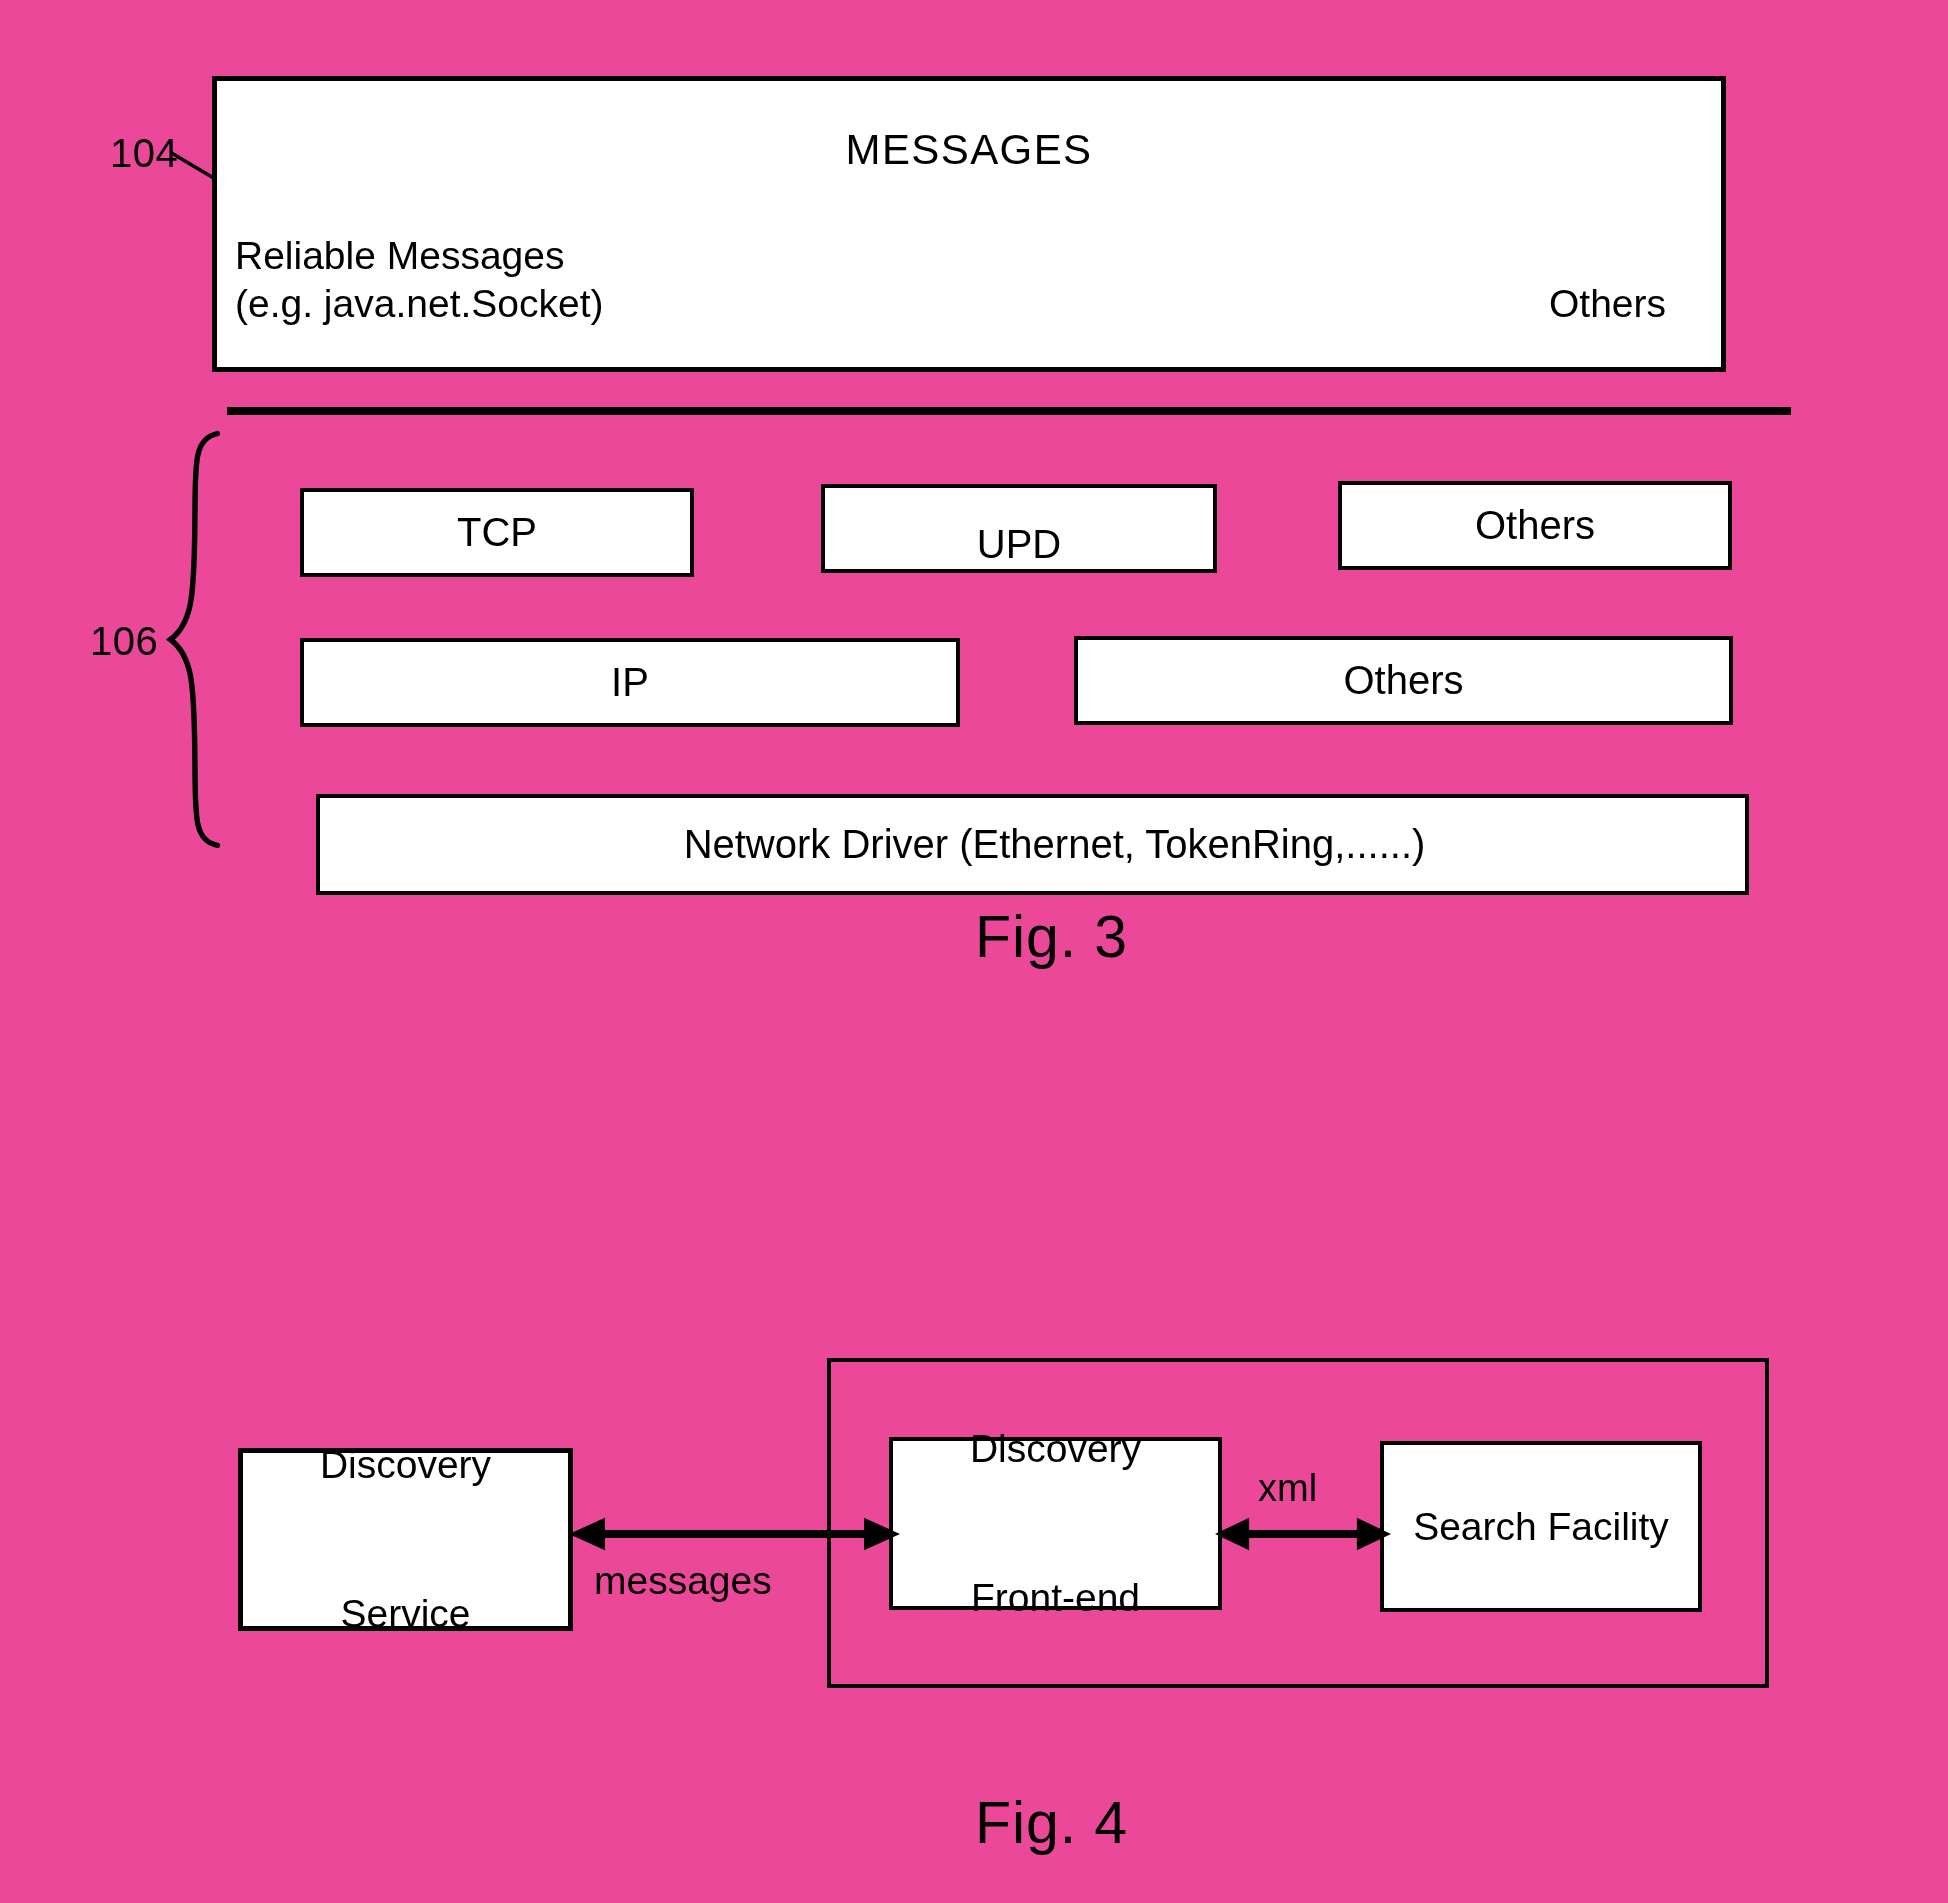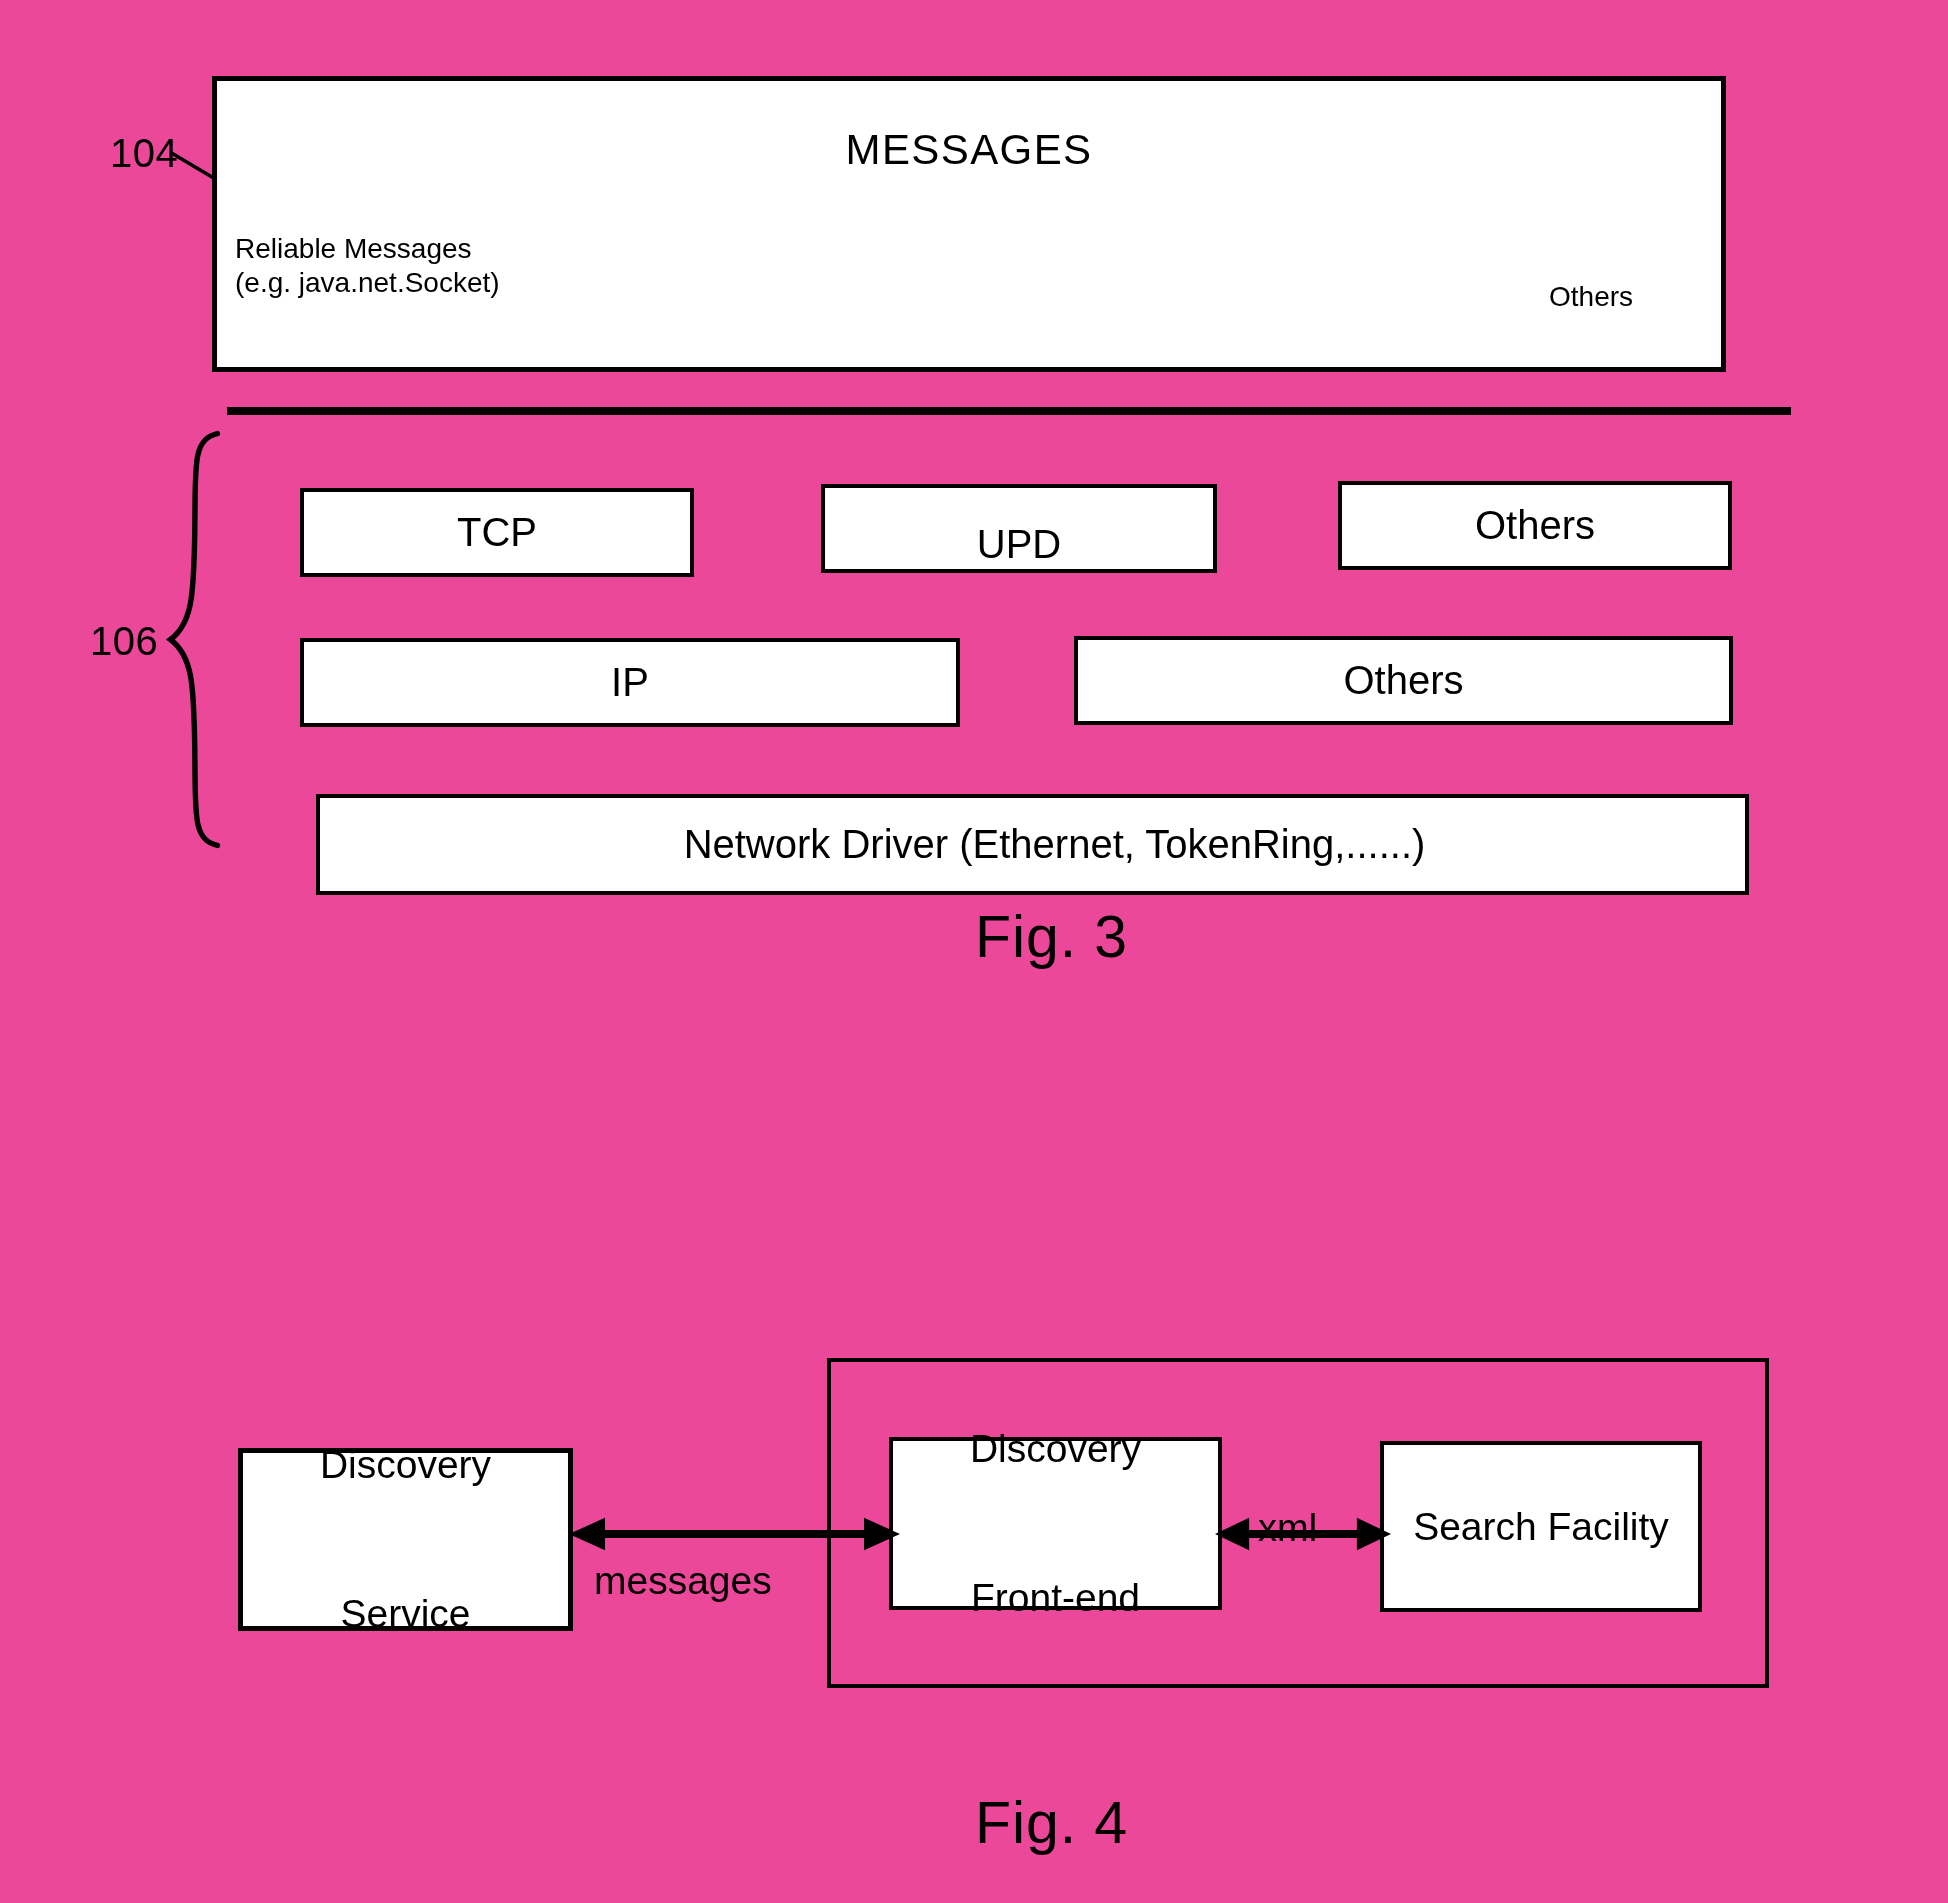--- a/index.html
+++ b/index.html
@@ -66,21 +66,21 @@
   #messages-title {
     position: absolute;
     left: 0; right: 0;
     top: 43px;
     text-align: center;
     font-size: 42px;
     letter-spacing: 1.4px;
   }
   .msg-col {
     position: absolute;
-    font-size: 28px;
+    font-size: 39px;
     line-height: 1.28;
   }
   #msg-col-reliable   { left: 18px;  top: 151px; }
   #msg-col-unreliable { left: 396px; top: 151px; }
   #msg-col-others     { left: 1332px; top: 199px; }
 
   
   .stack-box {
     border-width: 4.5px;
     font-size: 40px;
@@ -149,21 +149,20 @@
   }
   #f4-label-messages {
     position: absolute;
     left: 594px; top: 1557px;
     font-size: 39px;
   }
   #f4-label-xml {
     position: absolute;
     left: 1258px; top: 1465px;
     font-size: 38px;
-    margin-top: 40px;
   }
 
   #fig3-caption { left: 795px; top: 903px; width: 333px; }
   #fig4-caption { left: 795px; top: 1789px; width: 333px; }
 </style>
 </head>
 <body>
 
 <div id="page">
 

